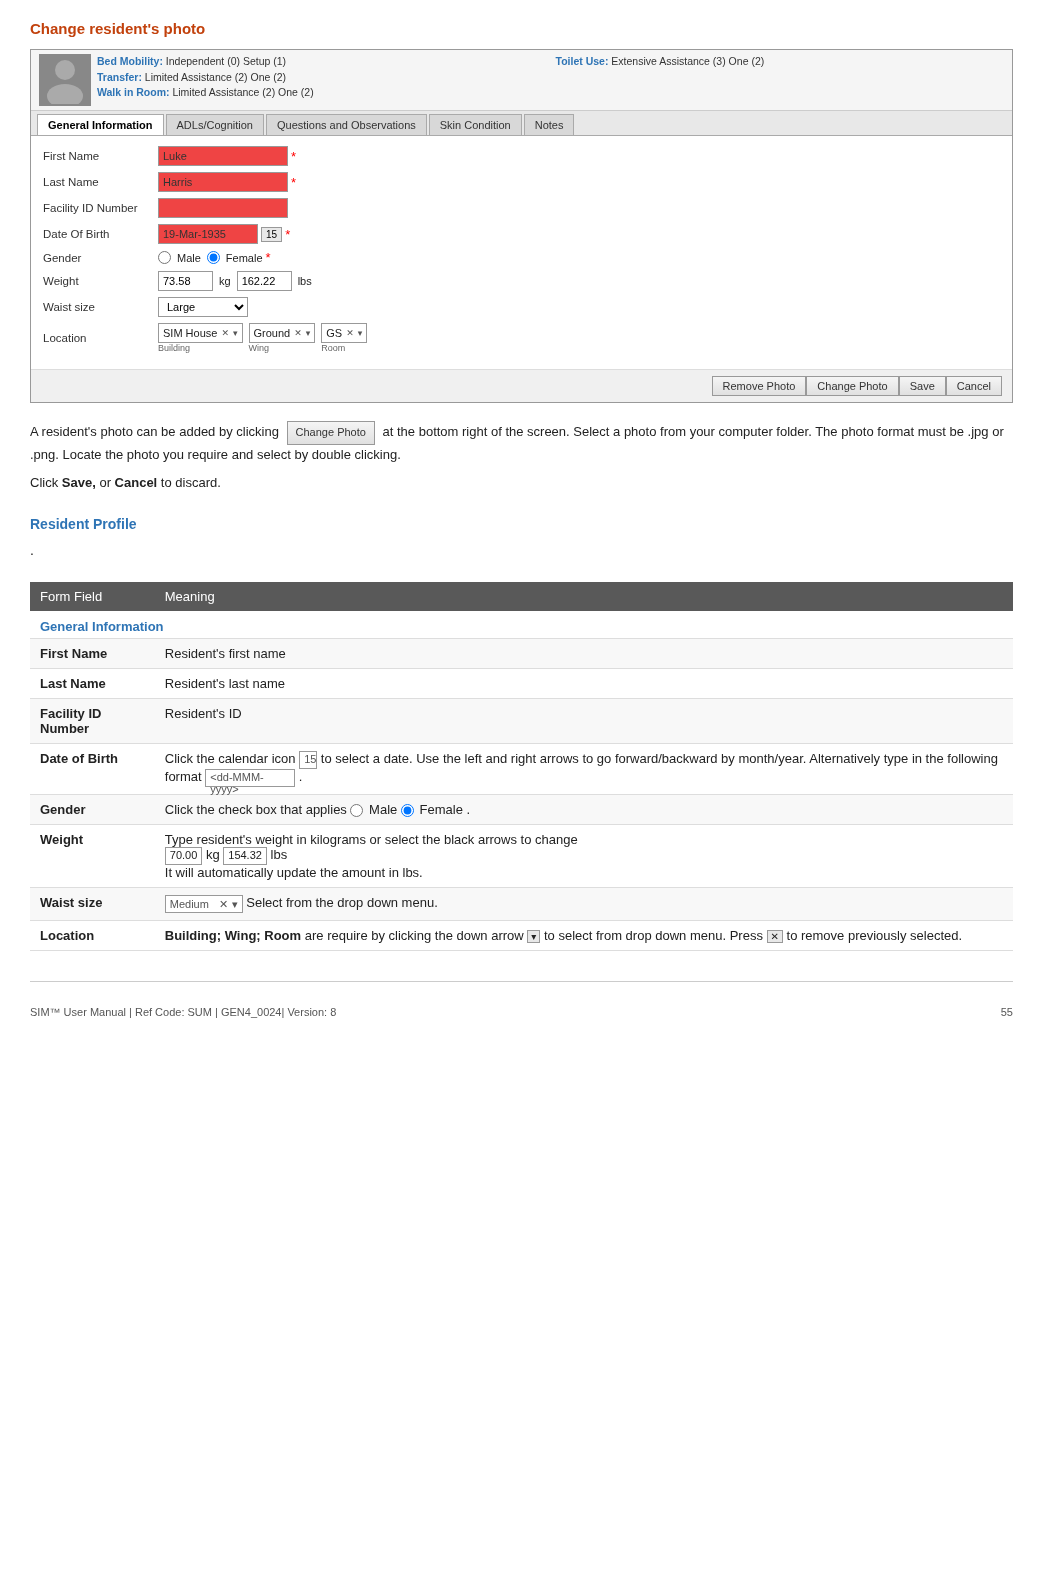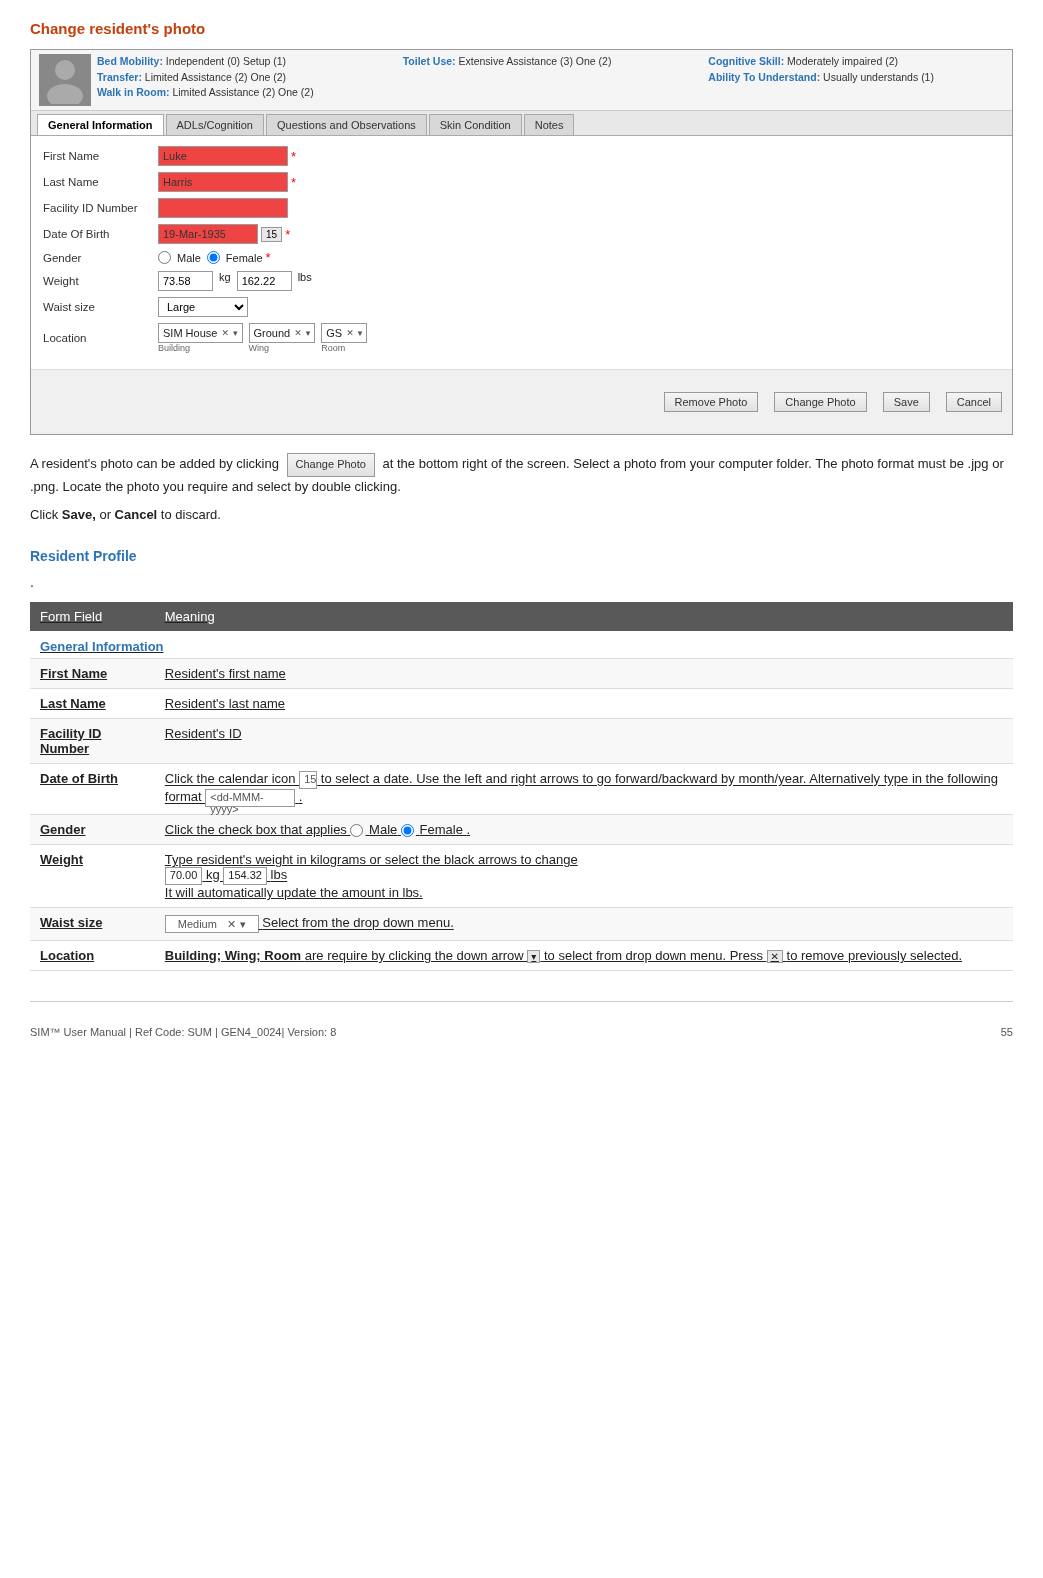--- a/index.html
+++ b/index.html
@@ -124,33 +124,33 @@
       border: 1px solid #999;
       padding: 2px 4px;
       font-size: 11px;
       height: 20px;
       background: #ef4444;
       color: #333;
     }
     .form-control.medium { width: 130px; }
     .required { color: red; margin-left: 3px; }
     .radio-group { display: flex; align-items: center; gap: 6px; font-size: 11px; }
-    .spinner-group { display: flex; gap: 6px; font-size: 11px; }
+    .spinner-group { display: flex; align-items: center; gap: 6px; font-size: 11px; }
     .spinner-input { width: 55px; border: 1px solid #999; padding: 2px 4px; font-size: 11px; height: 20px; }
     .select-control { border: 1px solid #999; padding: 2px 4px; font-size: 11px; height: 20px; background: #fff; width: 90px; }
     .location-group { display: flex; align-items: center; gap: 6px; }
     .loc-box { border: 1px solid #999; padding: 2px 4px; font-size: 11px; height: 20px; background: #fff; display: flex; align-items: center; gap: 4px; }
     .loc-label { font-size: 9px; color: #666; display: block; }
 
     
     .button-bar {
       display: flex;
       justify-content: flex-end;
-      padding: 22px 10px;
-      gap: 16px;
+      padding: 6px 10px;
+      gap: 0;
       border-top: 1px solid #ddd;
       background: #f0f0f0;
     }
     .btn {
       border: 1px solid #999;
       background: linear-gradient(to bottom, #f5f5f5, #e0e0e0);
       padding: 3px 10px;
       font-size: 11px;
       cursor: pointer;
       color: #333;
@@ -184,23 +184,22 @@
       font-size: 14px;
       font-weight: bold;
       margin-top: 22px;
       margin-bottom: 4px;
     }
 
     
     .data-table {
       width: 100%;
       border-collapse: collapse;
-      margin-top: 12px;
+      margin-top: 24px;
       font-size: 13px;
-      text-decoration: underline;
     }
     .data-table th {
       background: #595959;
       color: #fff;
       padding: 7px 10px;
       text-align: left;
       font-weight: normal;
       font-size: 13px;
     }
     .data-table td {
@@ -224,21 +223,21 @@
       padding: 1px 4px;
       font-size: 11px;
       background: #fff;
       color: #555;
       height: 18px;
       display: inline-block;
       vertical-align: middle;
     }
     .inline-select {
       border: 1px solid #999;
-      padding: 1px 12px;
+      padding: 1px 4px;
       font-size: 11px;
       background: #fff;
       color: #555;
       display: inline-flex;
       align-items: center;
       height: 18px;
       vertical-align: middle;
       gap: 4px;
     }
     .inline-radio { vertical-align: middle; margin-right: 2px; }
@@ -282,24 +281,20 @@
       </svg>
     </div>
     <div class="info-details">
       <div class="info-col">
         <span><span class="label">Bed Mobility:</span> Independent (0) Setup (1)</span>
         <span><span class="label">Transfer:</span> Limited Assistance (2) One (2)</span>
         <span><span class="label">Walk in Room:</span> Limited Assistance (2) One (2)</span>
       </div>
       <div class="info-col">
         <span><span class="label">Toilet Use:</span> Extensive Assistance (3) One (2)</span>
-      </div>
-      <div class="info-col">
-        <span><span class="label">Cognitive Skill:</span> Moderately impaired (2)</span>
-        <span><span class="label">Ability To Understand:</span> Usually understands (1)</span>
       </div>
     </div>
   </div>
 
   <div class="tabs-row">
     <div class="tab active">General Information</div>
     <div class="tab">ADLs/Cognition</div>
     <div class="tab">Questions and Observations</div>
     <div class="tab">Skin Condition</div>
     <div class="tab">Notes</div>

